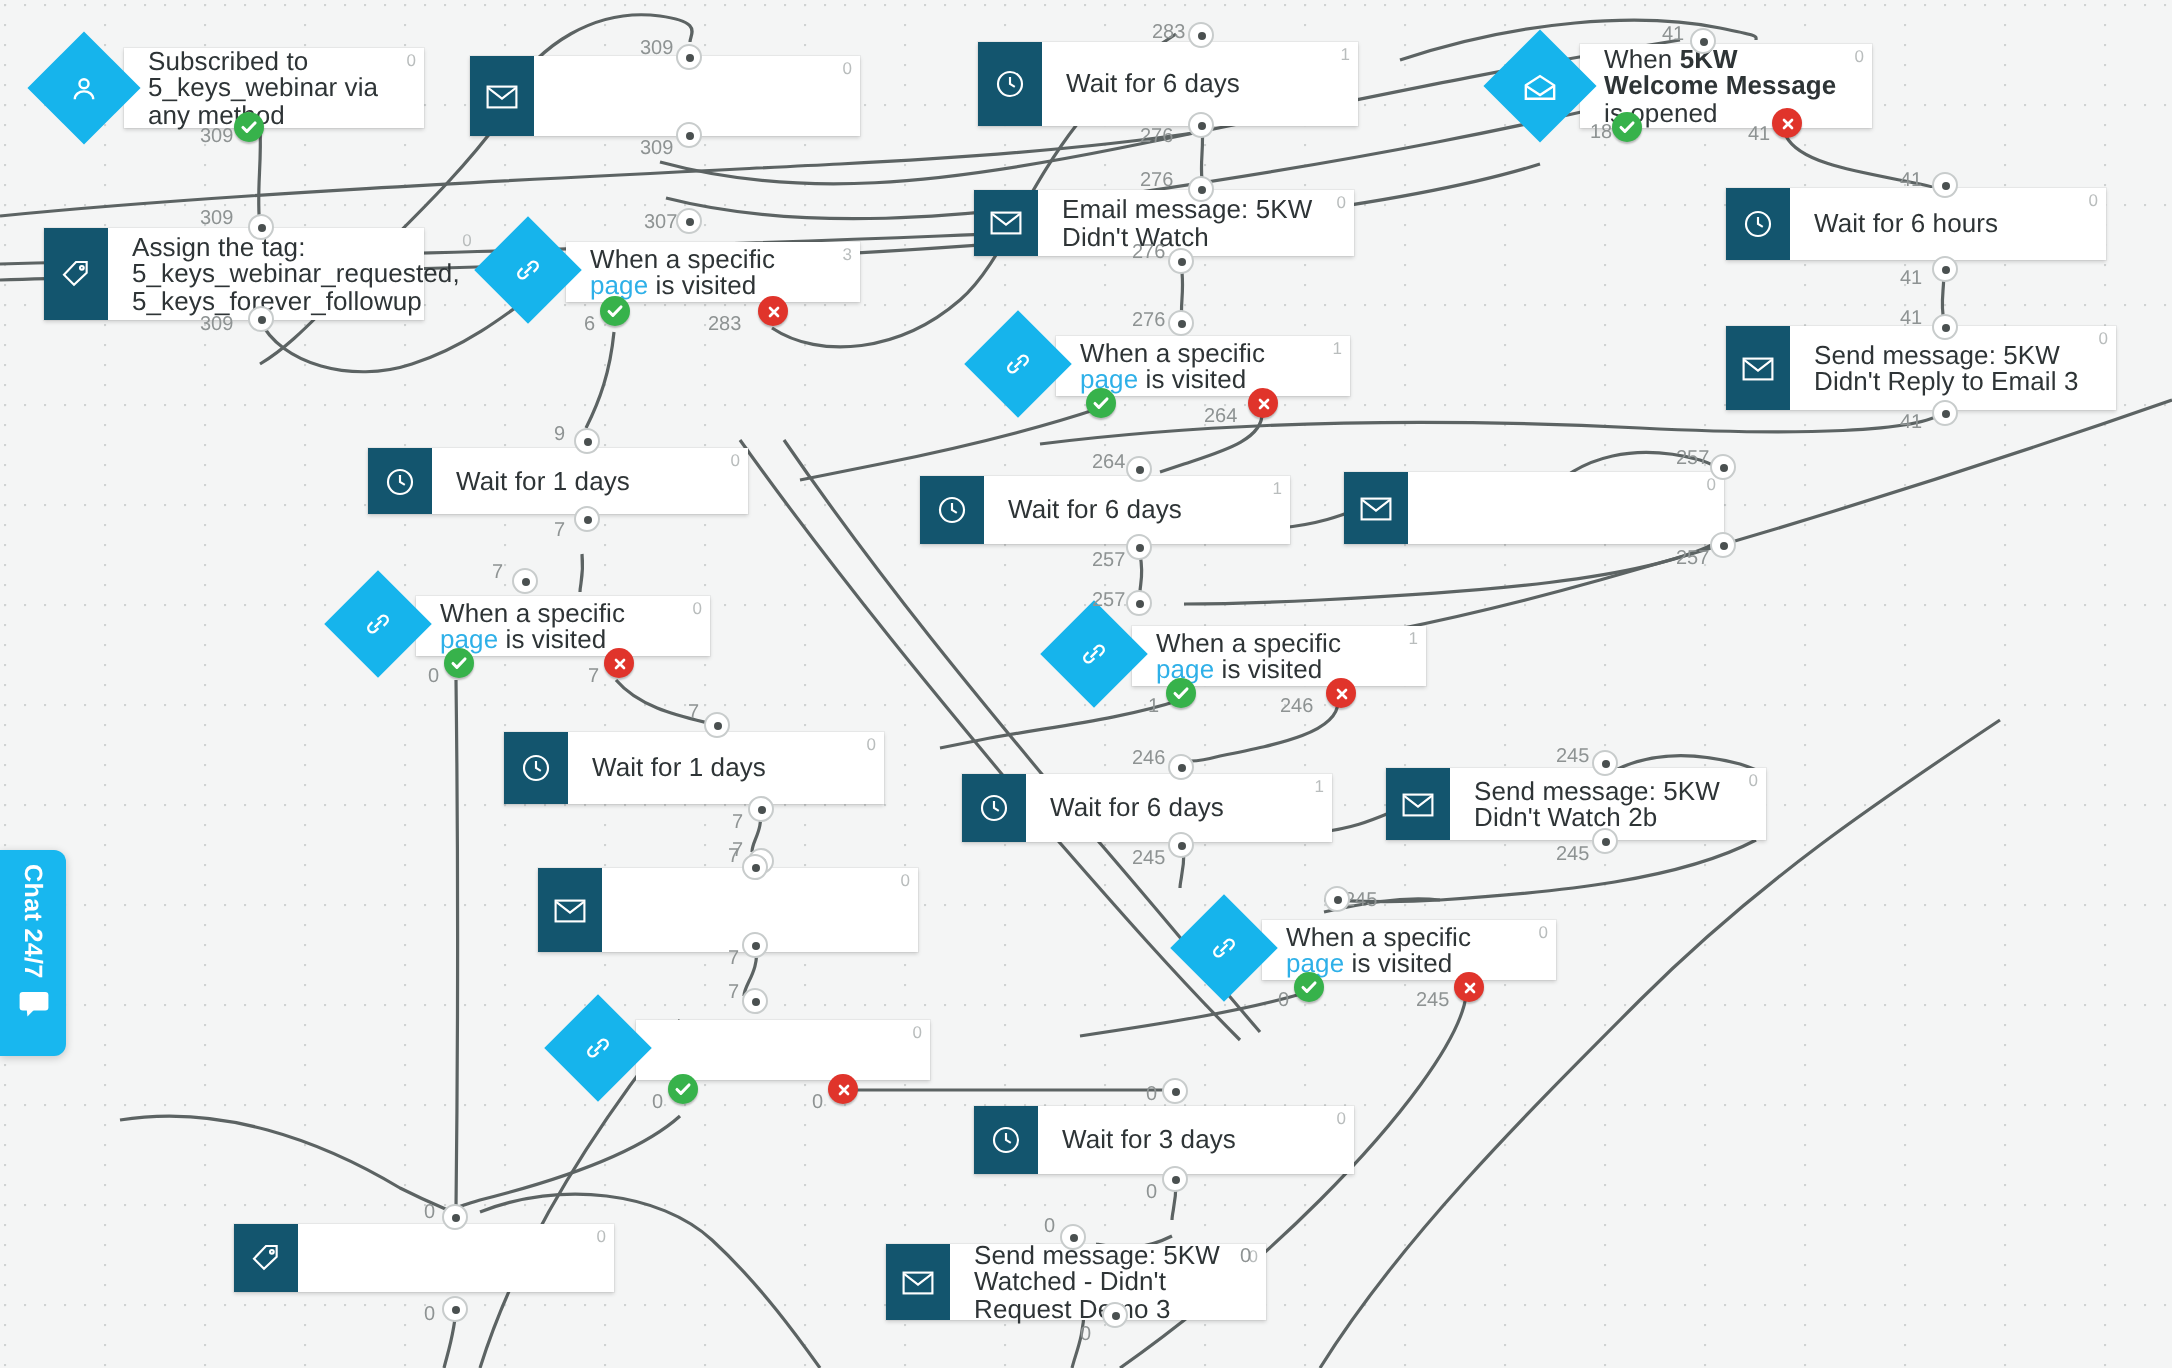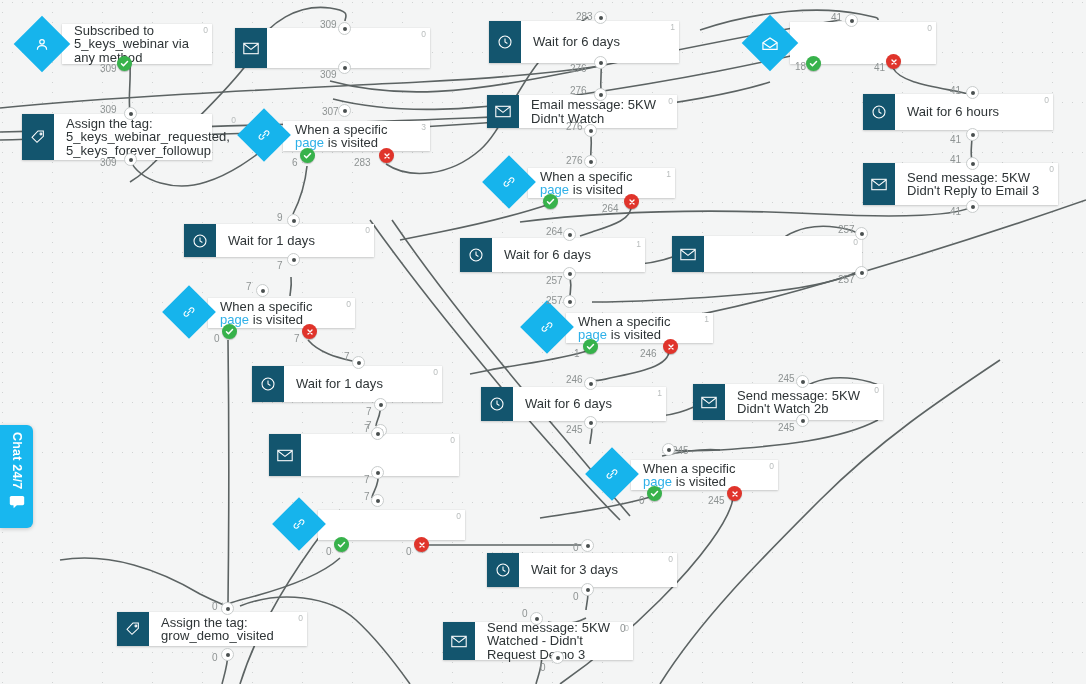--- a/index.html
+++ b/index.html
@@ -378,20 +378,21 @@
 
   <div class="node diamond-node" style="left:750px; top:22px; width:186px; height:42px;">
     <div class="dia" style="left:0; top:1px;">
       <svg width="17" height="15" viewBox="0 0 24 20" fill="none" stroke="#fff" stroke-width="1.7">
         <path d="M2 8.5l10-6.5 10 6.5V18H2z"></path>
           <path d="M2 8.8l10 6.6 10-6.6"></path>
       </svg>
     </div>
     <div class="body" style="margin-left:40px; height:42px;">
       <span class="corner">0</span>
+      <span class="label">When <b>5KW Welcome Message</b> is opened</span>
     </div>
   </div>
   <div class="port" style="left:845px; top:14px;"></div>
   <div class="cnt" style="left:831px; top:13px;">41</div>
   <div class="badge ok" style="left:806px; top:56px;">
     <svg width="9" height="9" viewBox="0 0 12 12">
         <path d="M2 6.3l2.6 2.6L10 3.3" stroke="#fff" stroke-width="2" fill="none" stroke-linecap="round" stroke-linejoin="round"></path>
       </svg>
   </div>
   <div class="cnt" style="left:795px; top:62px;">18</div>
@@ -688,21 +689,20 @@
 
   <div class="node" style="left:117px; top:612px; width:190px; height:34px;">
     <div class="ic">
       <svg width="16" height="16" viewBox="0 0 24 24" fill="none" stroke="#fff" stroke-width="1.6">
         <path d="M3 12.5l9-9.5h8v8l-9.5 9z"></path>
           <circle cx="16.4" cy="7.4" r="1.4"></circle>
       </svg>
     </div>
     <div class="body">
       <span class="corner">0</span>
-      <span class="label">Assign the tag: grow_demo_visited</span>
     </div>
   </div>
   <div class="port" style="left:221px; top:602px;"></div>
   <div class="cnt" style="left:212px; top:602px;">0</div>
   <div class="port" style="left:221px; top:648px;"></div>
   <div class="cnt" style="left:212px; top:653px;">0</div>
 
   <div class="node" style="left:443px; top:622px; width:190px; height:38px;">
     <div class="ic">
       <svg width="16" height="13" viewBox="0 0 24 18" fill="none" stroke="#fff" stroke-width="1.6">

